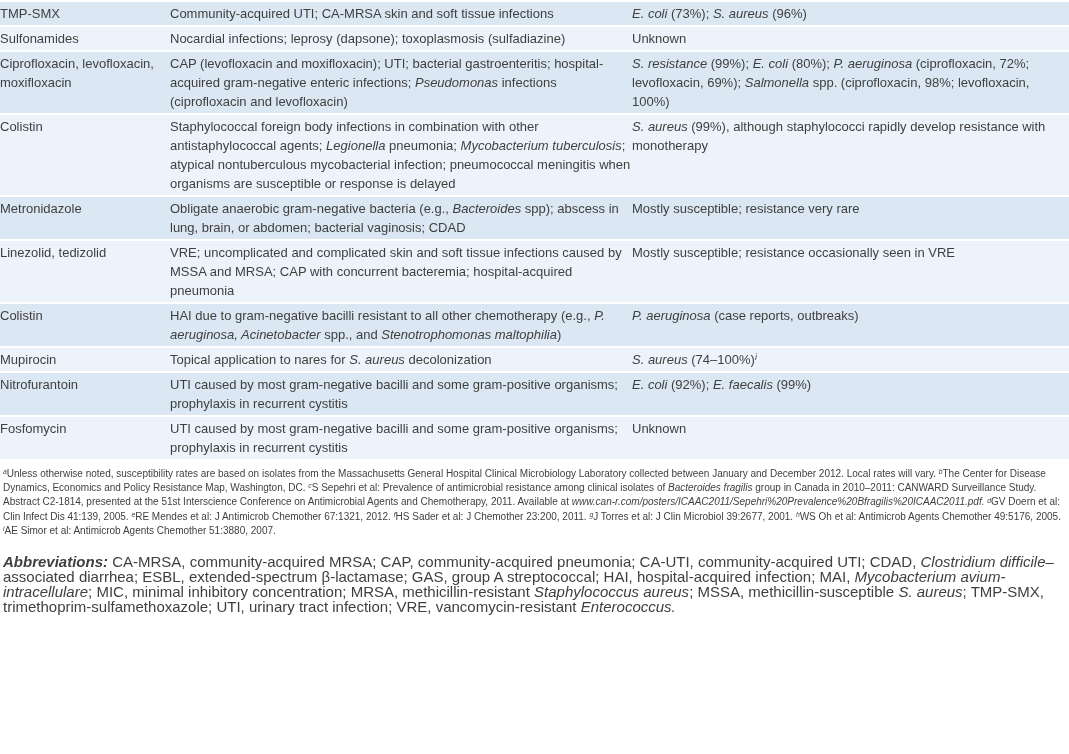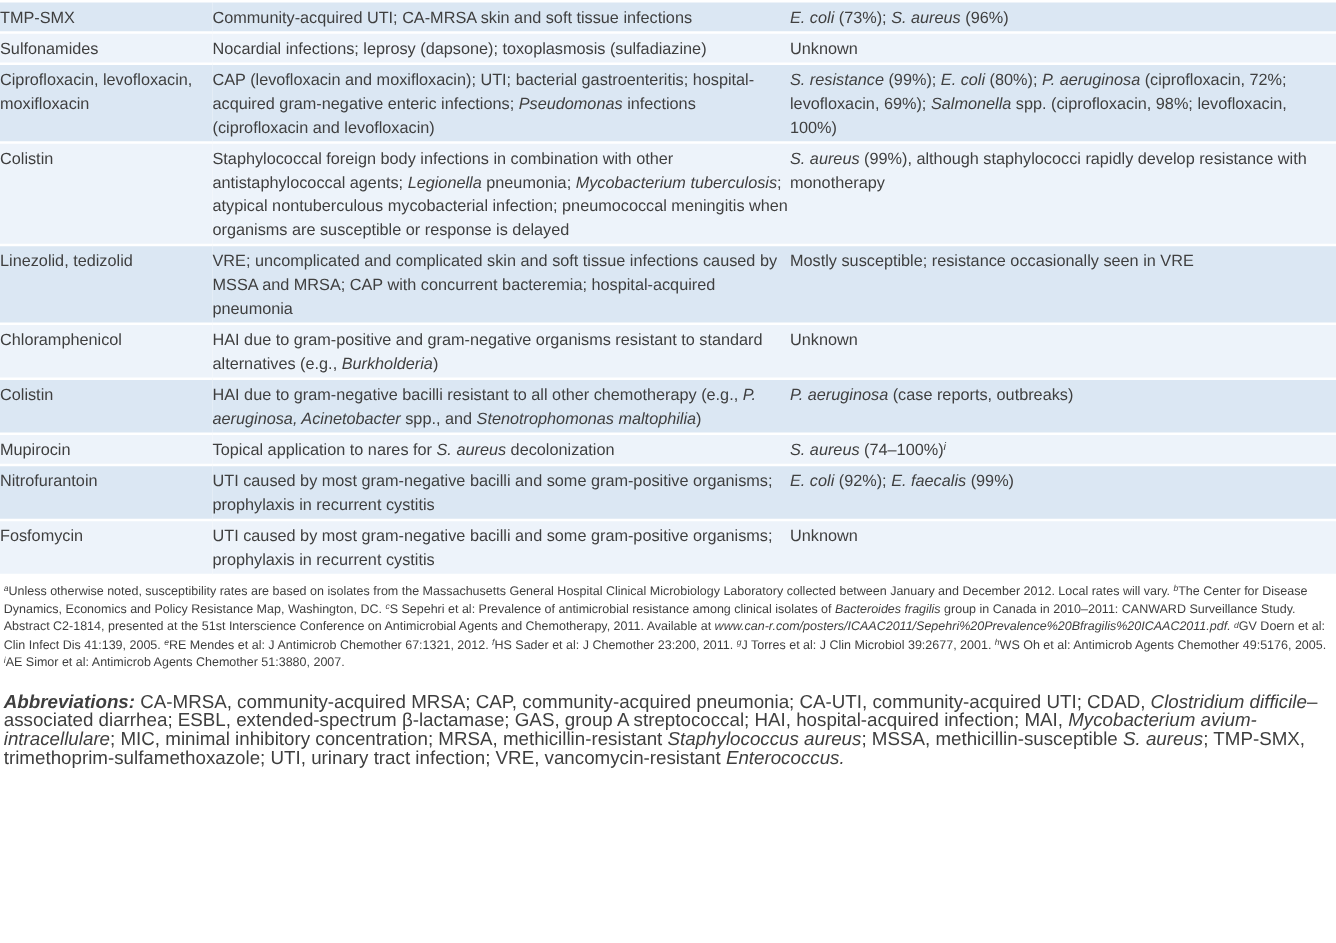--- a/index.html
+++ b/index.html
@@ -65,28 +65,28 @@
         <td class="c1">Ciprofloxacin, levofloxa­cin, moxifloxacin</td>
         <td class="c2">CAP (levofloxacin and moxifloxacin); UTI; bacterial gastroenteritis; hospital-acquired gram-negative enteric infections; <span class="i">Pseudomonas</span> infections (ciprofloxacin and levofloxacin)</td>
         <td class="c3"><span class="i">S. resistance</span> (99%); <span class="i">E. coli</span> (80%); <span class="i">P. aeruginosa</span> (ciprofloxacin, 72%; levofloxacin, 69%); <span class="i">Salmonella</span> spp. (ciprofloxacin, 98%; levofloxacin, 100%)</td>
       </tr>
       <tr>
         <td class="c1">Colistin</td>
         <td class="c2">Staphylococcal foreign body infections in combination with other antistaphylococcal agents; <span class="i">Legionella</span> pneumonia; <span class="i">Mycobacterium tuberculosis</span>; atypical nontuberculous mycobacterial infection; pneu­mococcal meningitis when organisms are susceptible or response is delayed</td>
         <td class="c3"><span class="i">S. aureus</span> (99%), although staphylococci rapidly develop resis­tance with monotherapy</td>
       </tr>
       <tr>
+        <td class="c1">Metronidazole</td>
+        <td class="c2">Obligate anaerobic gram-negative bacteria (e.g., <span class="i">Bacteroides</span> spp); abscess in lung, brain, or abdomen; bacterial vaginosis; CDAD</td>
+        <td class="c3">Mostly susceptible; resistance very rare</td>
+      </tr>
+      <tr>
         <td class="c1">Linezolid, tedizolid</td>
         <td class="c2">VRE; uncomplicated and complicated skin and soft tissue infec­tions caused by MSSA and MRSA; CAP with concurrent bacteremia; hospital-acquired pneumonia</td>
         <td class="c3">Mostly susceptible; resistance occasionally seen in VRE</td>
-      </tr>
-      <tr>
-        <td class="c1">Chloramphenicol</td>
-        <td class="c2">HAI due to gram-positive and gram-negative organisms resistant to standard alternatives (e.g., <span class="i">Burkholderia</span>)</td>
-        <td class="c3">Unknown</td>
       </tr>
       <tr>
         <td class="c1">Colistin</td>
         <td class="c2">HAI due to gram-negative bacilli resistant to all other chemother­apy (e.g., <span class="i">P. aeruginosa, Acinetobacter</span> spp., and <span class="i">Stenotrophomonas maltophilia</span>)</td>
         <td class="c3"><span class="i">P. aeruginosa</span> (case reports, outbreaks)</td>
       </tr>
       <tr>
         <td class="c1">Mupirocin</td>
         <td class="c2">Topical application to nares for <span class="i">S. aureus</span> decolonization</td>
         <td class="c3"><span class="i">S. aureus</span> (74–100%)<span class="sup">i</span></td>

